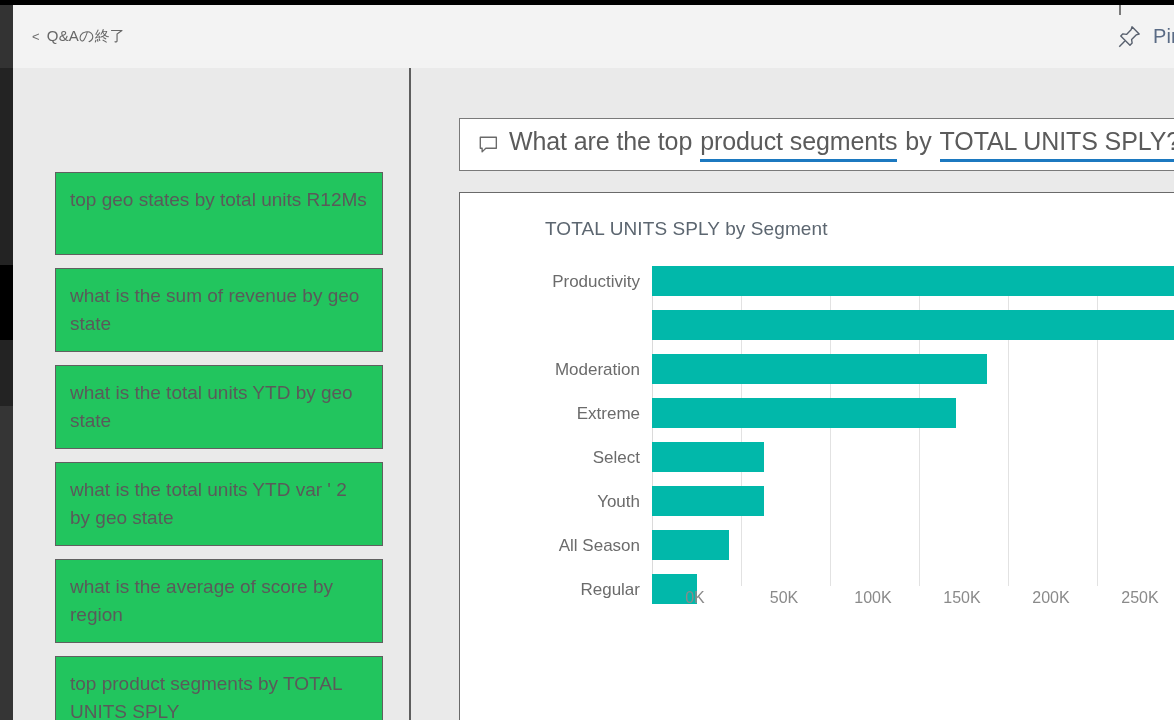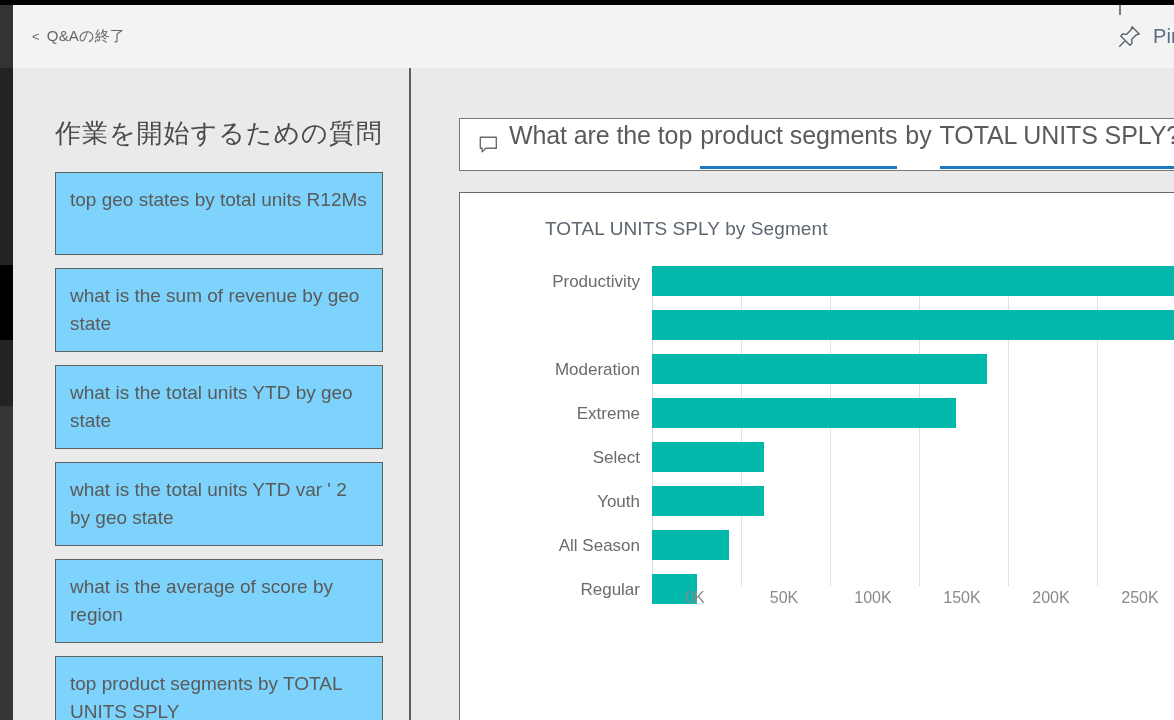--- a/index.html
+++ b/index.html
@@ -57,21 +57,21 @@
   .sb-divider { position: absolute; left: 409px; top: 68px; width: 2px; height: 652px; background: #5E5E5E; }
 
   .sb-title {
     position: absolute; left: 42px; top: 48px;
     font-size: 26px; color: #4a4a4a; letter-spacing: 1px; white-space: nowrap;
   }
 
   .qcards { position: absolute; left: 42px; top: 104px; width: 340px; }
   .qcard {
     width: 328px; margin-bottom: 13px;
-    background: #7dd3fc; border: 1.6px solid #606060;
+    background: #22c55e; border: 1.6px solid #606060;
     padding: 13px 14px 14px 14px;
     font-size: 19px; line-height: 1.45; color: #5a5a5a;
     cursor: pointer;
   }
   .qcard.two-line { min-height: 83px; }
 
   
   .main { position: absolute; left: 411px; top: 68px; width: 763px; height: 652px; overflow: hidden; }
 
   .qbox {
@@ -80,21 +80,21 @@
     display: flex; align-items: center; padding-left: 18px;
     overflow: hidden;
   }
   .bubble-ico { flex: 0 0 auto; width: 22px; height: 22px; margin-right: 9px; }
   .qtext {
     font-size: 25px; color: #5b5b5b; white-space: nowrap; letter-spacing: -.1px;
     display: flex; align-items: baseline; gap: 8px;
   }
   .qtext .u {
     border-bottom: 3px solid #1C79C0;
-    padding-bottom: 16px;
+    padding-bottom: 3px;
   }
 
   
   .chartcard {
     position: absolute; left: 48px; top: 124px; width: 760px; height: 540px;
     background: #FFFFFF; border: 1.6px solid #6a6a6a; border-right: none;
     overflow: hidden;
   }
   .chart-title {
     position: absolute; left: 85px; top: 25px;
@@ -147,21 +147,20 @@
         </g>
       </svg>
       <span>Pin</span>
     </div>
     <div class="hdr-tick"></div>
   </div>
 
   <div class="body-bg"></div>
 
   <div class="sidebar">
-    <div class="sb-title">作業を開始するための質問</div>
     <div class="qcards">
       <div class="qcard two-line">top geo states by total units R12Ms</div>
       <div class="qcard two-line">what is the sum of revenue by geo state</div>
       <div class="qcard two-line">what is the total units YTD by geo state</div>
       <div class="qcard two-line">what is the total units YTD var ' 2 by geo state</div>
       <div class="qcard two-line">what is the average of score by region</div>
       <div class="qcard two-line">top product segments by TOTAL UNITS SPLY</div>
 
     </div>
   </div>

